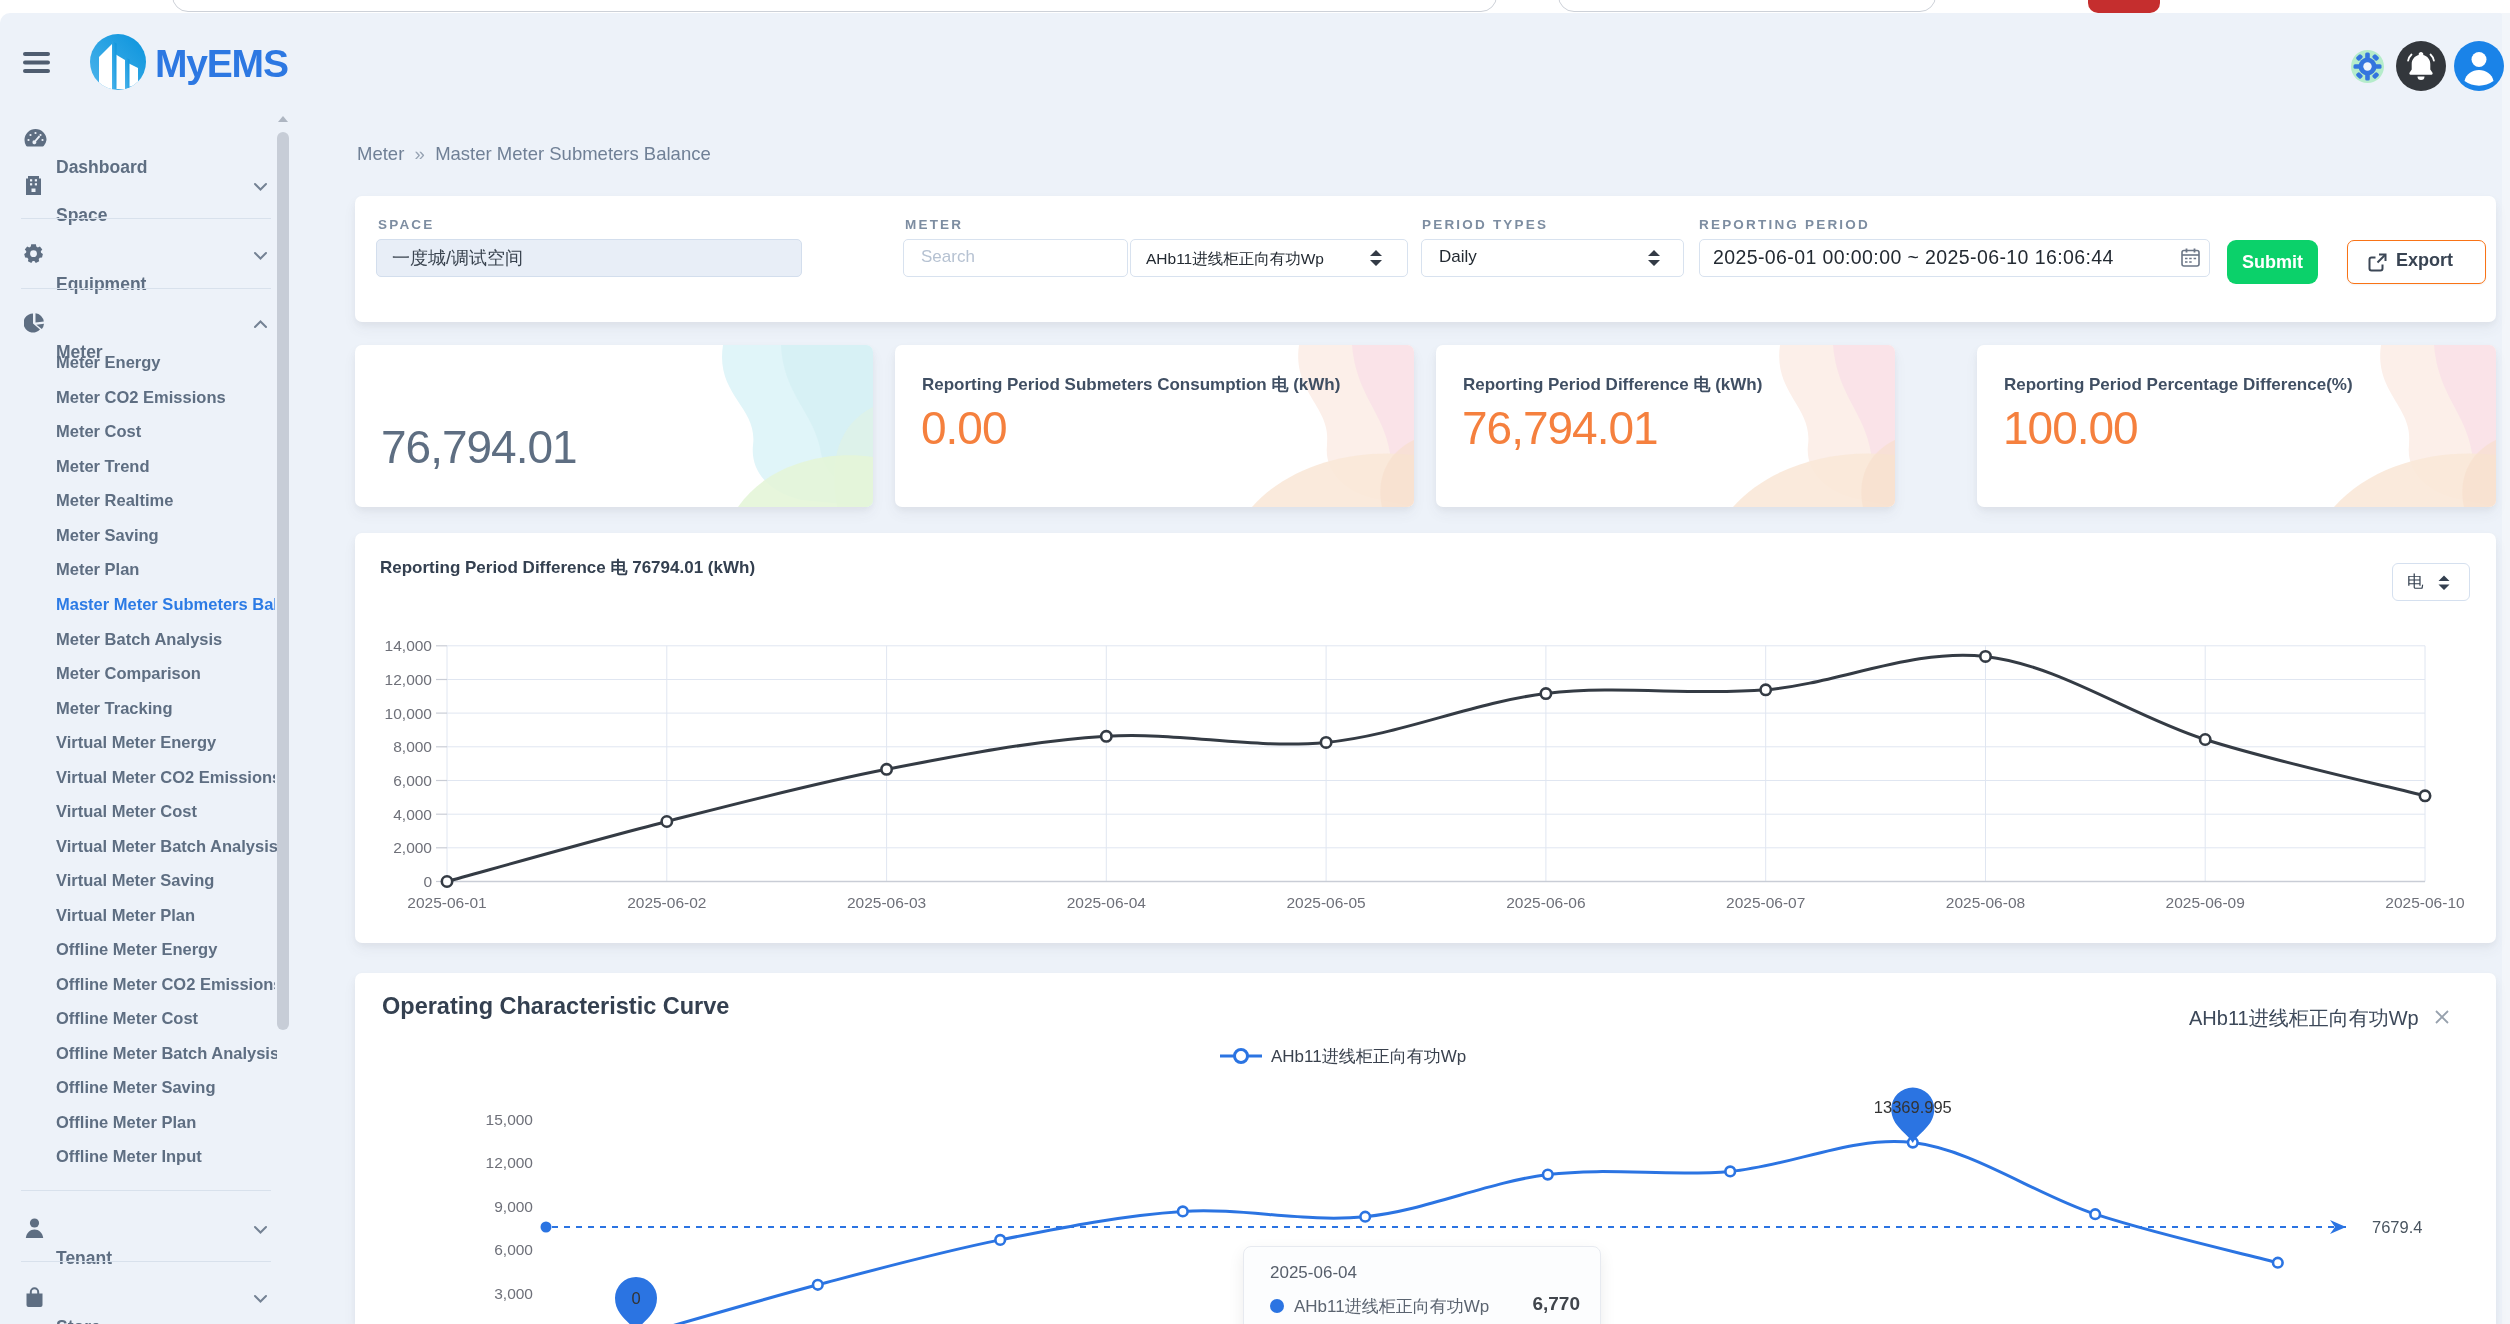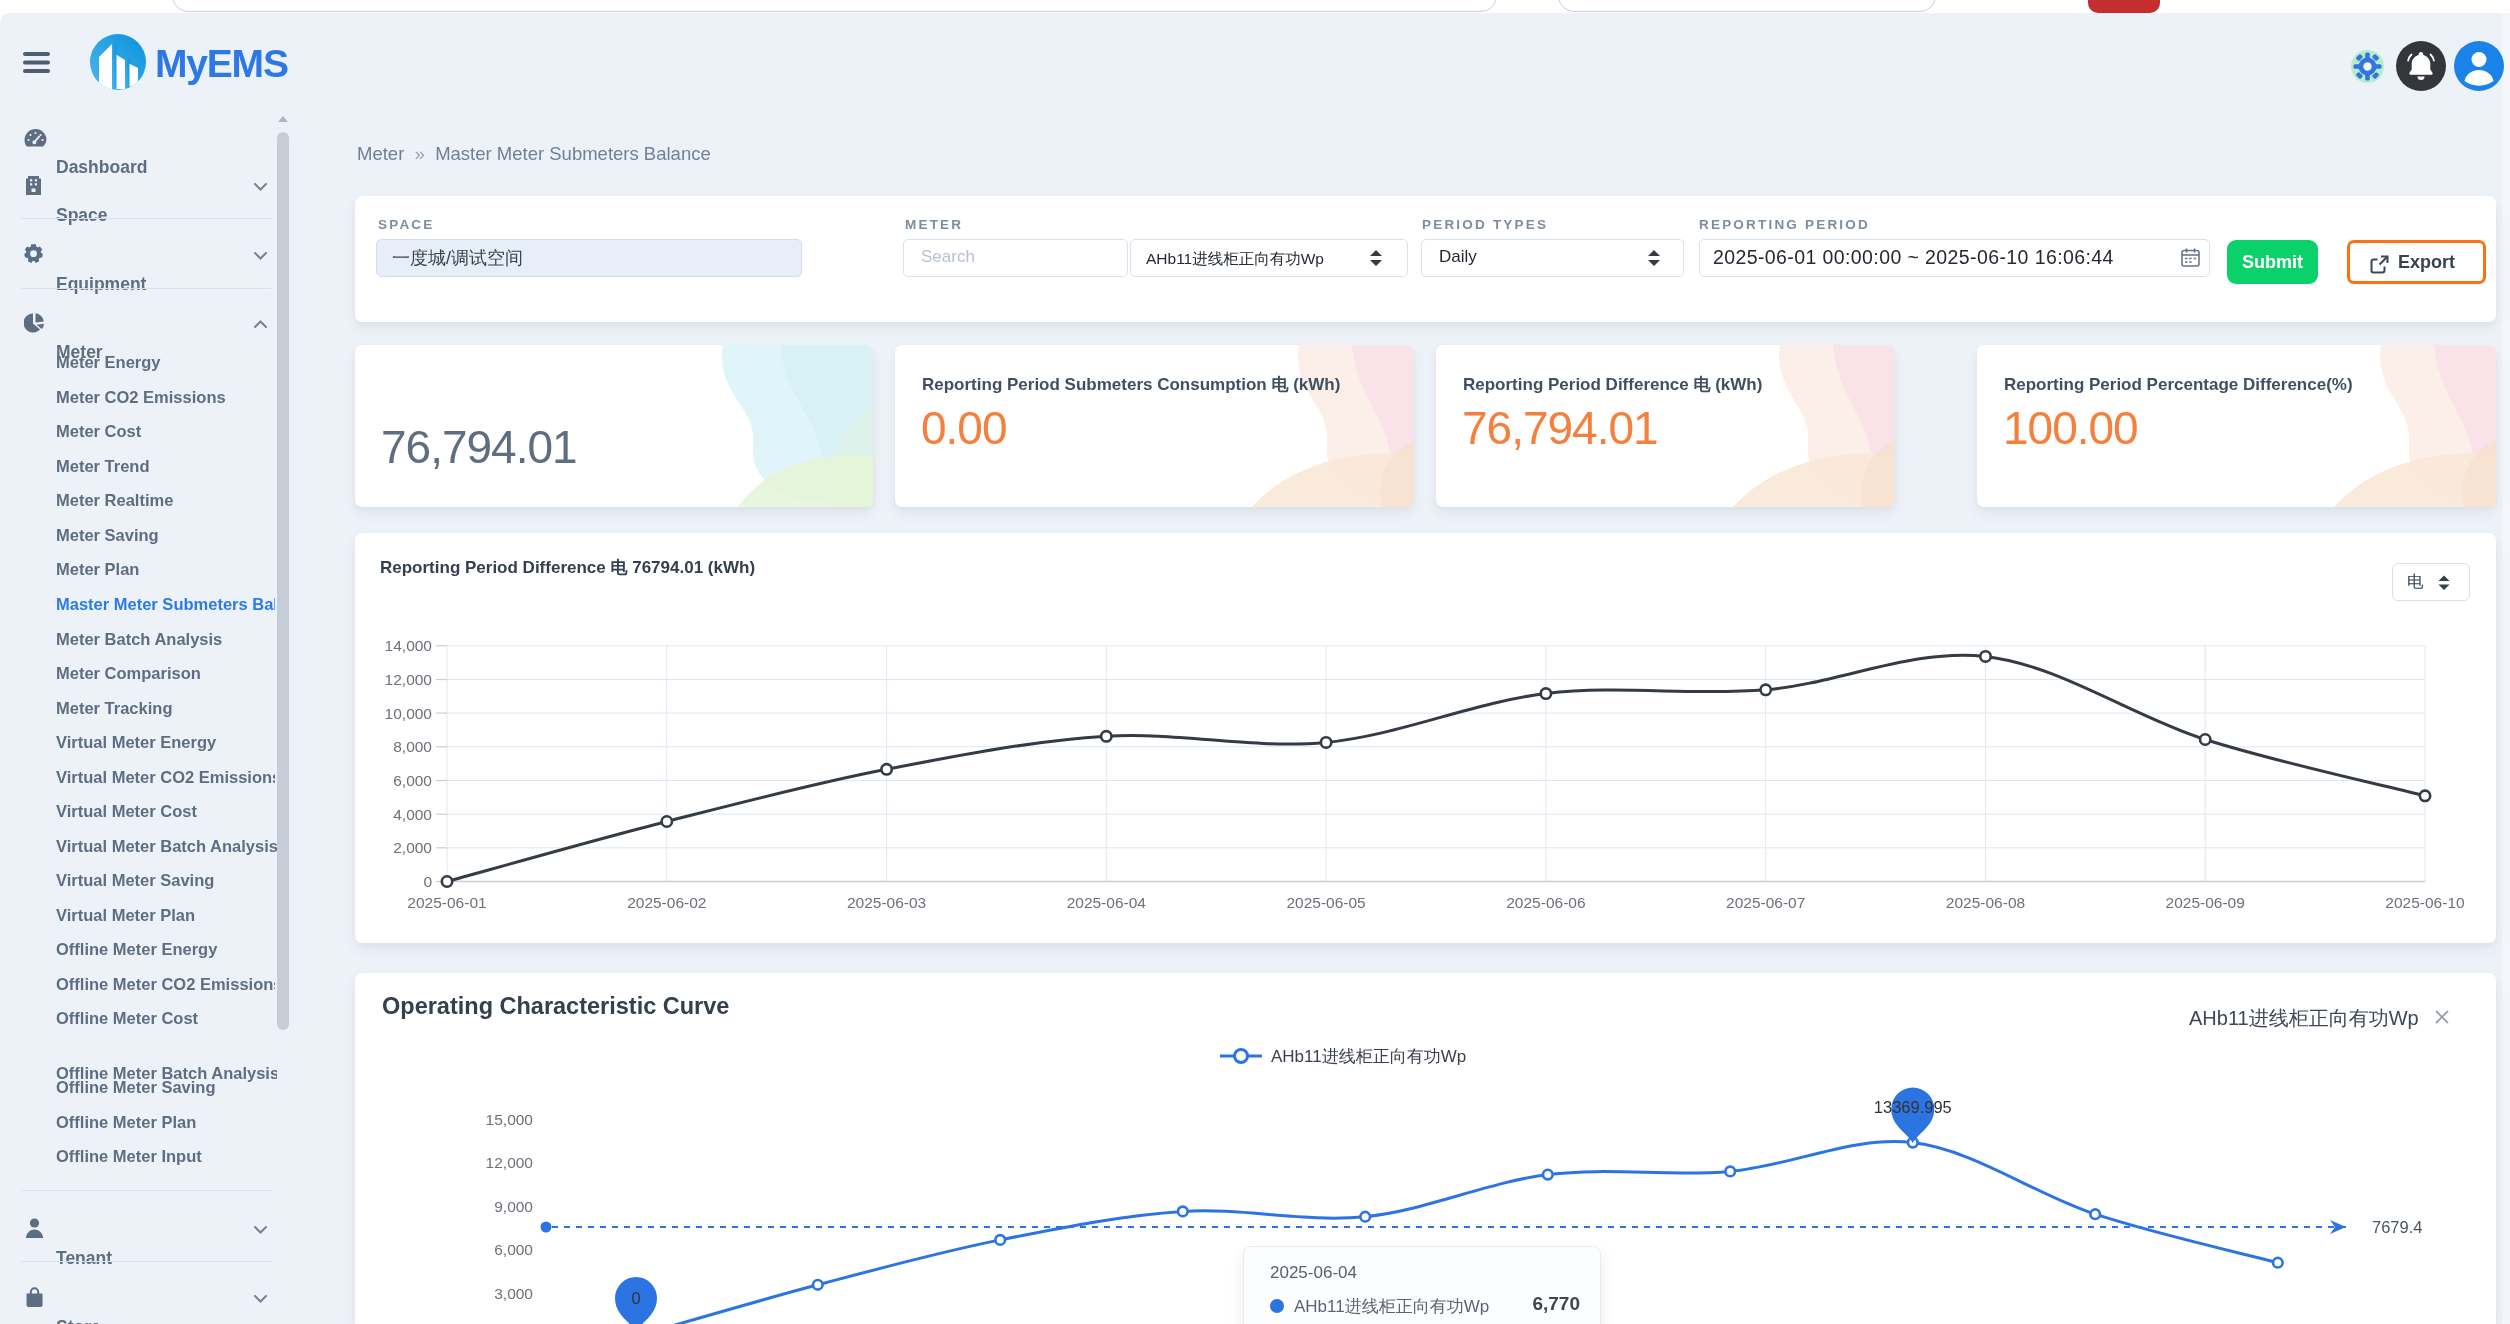--- a/index.html
+++ b/index.html
@@ -158,21 +158,21 @@
   <div class="subtxt" style="top:699px;">Meter Tracking</div>
   <div class="subtxt" style="top:733px;">Virtual Meter Energy</div>
   <div class="subtxt" style="top:768px;width:219px;overflow:hidden;">Virtual Meter CO2 Emissions</div>
   <div class="subtxt" style="top:802px;">Virtual Meter Cost</div>
   <div class="subtxt" style="top:837px;width:221px;overflow:hidden;">Virtual Meter Batch Analysis</div>
   <div class="subtxt" style="top:871px;">Virtual Meter Saving</div>
   <div class="subtxt" style="top:906px;">Virtual Meter Plan</div>
   <div class="subtxt" style="top:940px;">Offline Meter Energy</div>
   <div class="subtxt" style="top:975px;width:219px;overflow:hidden;">Offline Meter CO2 Emissions</div>
   <div class="subtxt" style="top:1009px;">Offline Meter Cost</div>
-  <div class="subtxt" style="top:1044px;width:221px;overflow:hidden;margin-top:20px;">Offline Meter Batch Analysis</div>
+  <div class="subtxt" style="top:1044px;width:221px;overflow:hidden;">Offline Meter Batch Analysis</div>
   <div class="subtxt" style="top:1078px;">Offline Meter Saving</div>
   <div class="subtxt" style="top:1113px;">Offline Meter Plan</div>
   <div class="subtxt" style="top:1147px;">Offline Meter Input</div>
   <div class="divider" style="top:1190px;"></div>
 
   <svg class="abs" style="left:25px;top:1218px;" width="19" height="20" viewBox="0 0 19 20">
     <circle cx="9.5" cy="5" r="4.6" fill="#5e6e82"></circle>
     <path fill="#5e6e82" d="M.8 20c.8-5.5 4.4-8.5 8.7-8.5s7.9 3 8.7 8.5z"></path>
   </svg>
   <div class="navtxt" style="left:56px;top:1218px;">Tenant</div>
@@ -221,21 +221,21 @@
     </svg>
   <div class="inp" style="left:1699px;top:239px;width:511px;"></div>
   <div class="abs" style="left:1713px;top:246px;font-size:19.5px;color:#232a32;letter-spacing:.4px;">2025-06-01 00:00:00 ~ 2025-06-10 16:06:44</div>
   <svg class="abs" style="left:2181px;top:248px;" width="19" height="19" viewBox="0 0 19 19">
     <rect x="1" y="2.5" width="17" height="15.5" rx="2" fill="none" stroke="#6b7686" stroke-width="1.6"></rect>
     <path d="M1 7h17" stroke="#6b7686" stroke-width="1.6"></path>
     <path d="M5.5 0.5v4M13.5 0.5v4" stroke="#6b7686" stroke-width="1.8"></path>
     <path d="M4 10.5h2.5M8.2 10.5h2.5M12.6 10.5h2.5M4 14h2.5M8.2 14h2.5" stroke="#6b7686" stroke-width="1.4"></path>
   </svg>
   <div class="abs" style="left:2227px;top:240px;width:91px;height:44px;background:#0bd16a;border-radius:9px;text-align:center;line-height:44px;font-size:18px;font-weight:700;color:#fff;">Submit</div>
-  <div class="abs" style="left:2347px;top:240px;width:139px;height:44px;background:#fff;border:3px solid #f97316;border-radius:7px;box-shadow:0 1px 2px rgba(0,0,0,.05);">
+  <div class="abs" style="left:2347px;top:240px;width:139px;height:44px;background:#fff;border:1px solid #f97316;border-radius:7px;box-shadow:0 1px 2px rgba(0,0,0,.05);">
     <svg class="abs" style="left:20px;top:12px;" width="19" height="19" viewBox="0 0 19 19">
       <path d="M7.5 4.5H3.5a2 2 0 0 0-2 2v9a2 2 0 0 0 2 2h9a2 2 0 0 0 2-2v-4" fill="none" stroke="#3c4756" stroke-width="2"></path>
       <path d="M11 1.5h6.5V8" fill="none" stroke="#3c4756" stroke-width="2"></path>
       <path d="M17 2 9.5 9.5" stroke="#3c4756" stroke-width="2"></path>
     </svg>
     <div class="abs" style="left:48px;top:9px;font-size:18px;font-weight:700;color:#384352;">Export</div>
   </div>
 
   <div class="card" style="left:355px;top:345px;width:518px;height:162px;overflow:hidden;">
     <svg class="abs" style="right:0;top:0;" width="240" height="162" viewBox="0 0 240 162">

